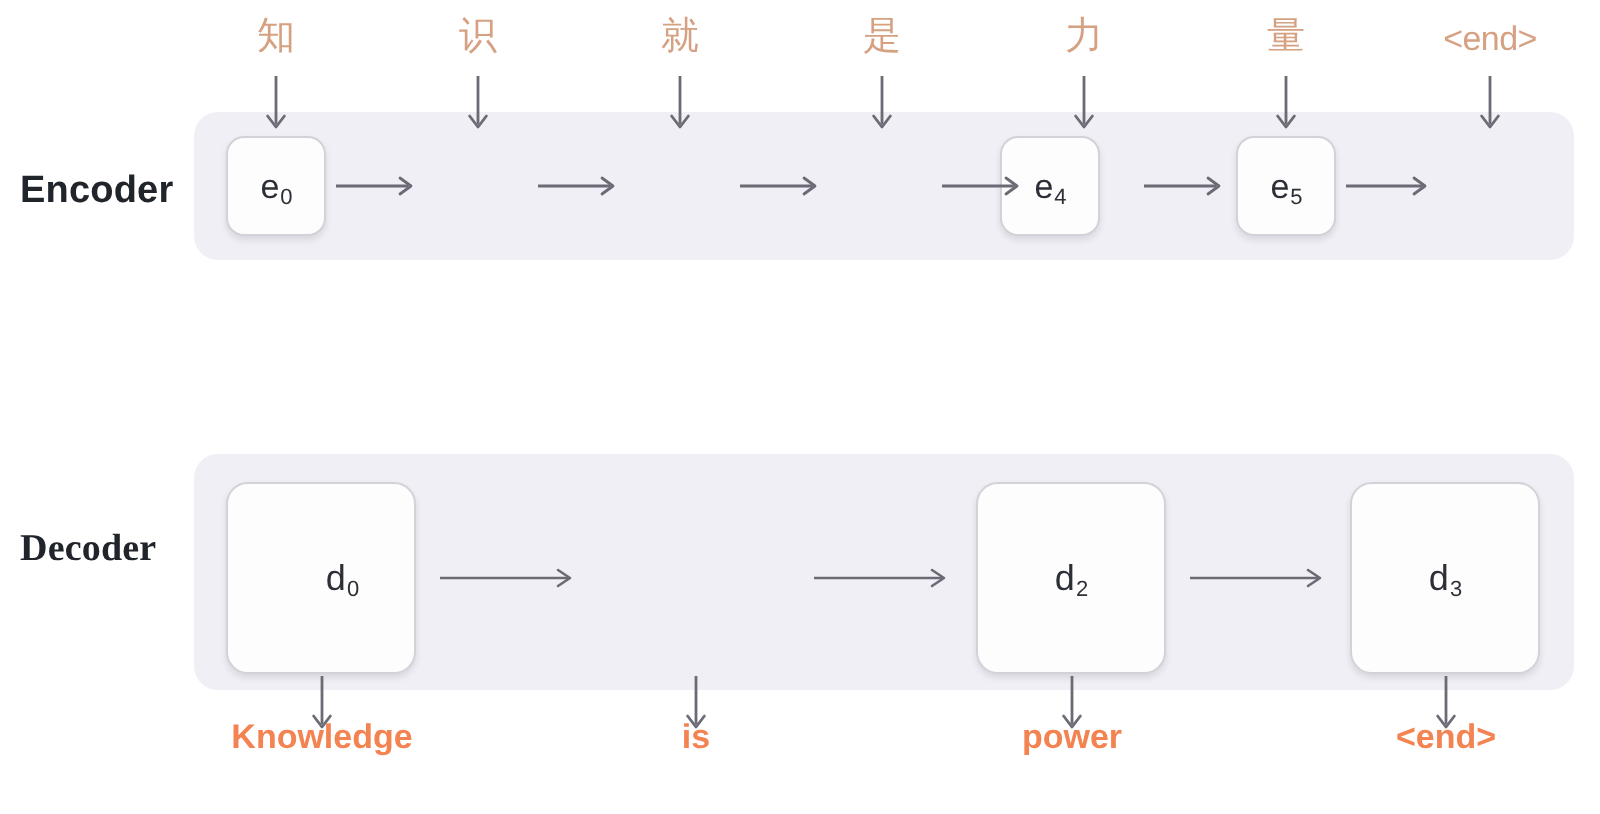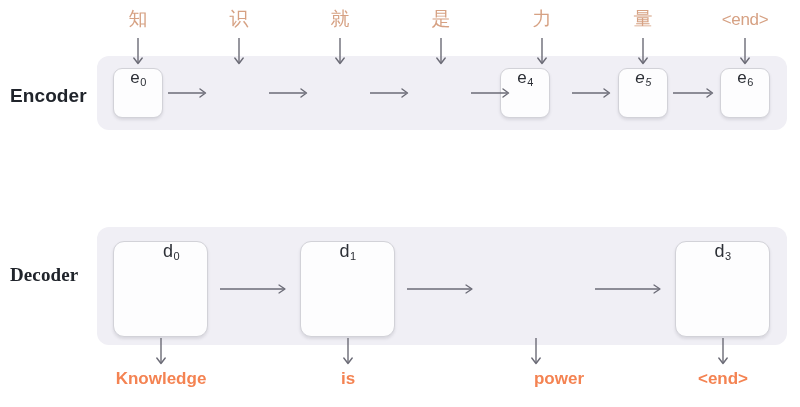--- a/index.html
+++ b/index.html
@@ -53,21 +53,21 @@
 
   
   .cell {
     position: absolute;
     background: #fdfdfe;
     border: 1px solid #d2d2d8;
     border-radius: 9px;
     box-shadow: 0 2px 3px rgba(60,60,80,0.13);
     box-sizing: border-box;
     display: flex;
-    align-items: flex-start;
+    align-items: center;
     justify-content: center;
   }
   .cell-text {
     font-size: 17px;
     color: #2c2f36;
     font-weight: normal;
     line-height: 1;
     white-space: nowrap;
   }
   .cell-text sub {
@@ -119,21 +119,21 @@
   }
   .token-label.latin {
     font-size: 17px;
     top: 11px;
     letter-spacing: -0.3px;
   }
 
   
   .output-label {
     position: absolute;
-    top: 370px;
+    top: 360px;
     font-size: 17px;
     font-weight: bold;
     color: #f48352;
     text-align: center;
     white-space: nowrap;
     line-height: 1.1;
     transform: translateX(-50%);
   }
 </style>
 </head>
@@ -195,25 +195,22 @@
       <path d="M1.8 20 L6 25.5 L10.2 20" stroke="#6b6b76" stroke-width="1.4" fill="none" stroke-linecap="round" stroke-linejoin="round"></path>
     </svg>
   </div>
 
   <div class="cell enc-cell" style="left:113px;">
     <span class="cell-text"><span>e</span><sub>0</sub></span>
   </div>
   <div class="cell enc-cell" style="left:500px;">
     <span class="cell-text"><span>e</span><sub>4</sub></span>
   </div>
-  <div class="cell enc-cell" style="left:618px;font-style:italic;">
+  <div class="cell enc-cell" style="left:618px;">
     <span class="cell-text"><span>e</span><sub>5</sub></span>
-  </div>
-  <div class="cell enc-cell" style="left:720px;">
-    <span class="cell-text"><span>e</span><sub>6</sub></span>
   </div>
 
   <div class="h-arrow" style="left:168px; top:87px;">
     <svg width="42" height="12" viewBox="0 0 42 12">
       <path d="M0 6 L36 6" stroke="#6b6b76" stroke-width="1.4" fill="none"></path>
       <path d="M32 2 L37.5 6 L32 10" stroke="#6b6b76" stroke-width="1.4" fill="none" stroke-linecap="round" stroke-linejoin="round"></path>
     </svg>
   </div>
   <div class="h-arrow" style="left:269px; top:87px;">
     <svg width="42" height="12" viewBox="0 0 42 12">
@@ -246,22 +243,22 @@
     </svg>
   </div>
 
   <div class="row-label" id="decoder-label">Decoder</div>
 
   <div class="panel" id="decoder-panel"></div>
 
   <div class="cell dec-cell" style="left:113px;padding-left:21px;">
     <span class="cell-text"><span>d</span><sub>0</sub></span>
   </div>
-  <div class="cell dec-cell" style="left:300px;">
-    <span class="cell-text"><span>d</span><sub>1</sub></span>
+  <div class="cell dec-cell" style="left:488px;">
+    <span class="cell-text"><span>d</span><sub>2</sub></span>
   </div>
   <div class="cell dec-cell" style="left:675px;">
     <span class="cell-text"><span>d</span><sub>3</sub></span>
   </div>
 
   <div class="h-arrow" style="left:220px; top:283px;">
     <svg width="70" height="12" viewBox="0 0 70 12">
       <path d="M0 6 L64 6" stroke="#6b6b76" stroke-width="1.3" fill="none"></path>
       <path d="M59 2 L65 6 L59 10" stroke="#6b6b76" stroke-width="1.3" fill="none" stroke-linecap="round" stroke-linejoin="round"></path>
     </svg>
@@ -299,16 +296,16 @@
   </div>
   <div class="v-arrow" style="left:717px; top:338px;">
     <svg width="12" height="30" viewBox="0 0 12 30">
       <path d="M6 0 L6 24" stroke="#6b6b76" stroke-width="1.4" fill="none"></path>
       <path d="M1.8 20 L6 25.5 L10.2 20" stroke="#6b6b76" stroke-width="1.4" fill="none" stroke-linecap="round" stroke-linejoin="round"></path>
     </svg>
   </div>
 
   <div class="output-label" style="left:161px;">Knowledge</div>
   <div class="output-label" style="left:348px;">is</div>
-  <div class="output-label" style="left:536px;margin-left:23px;">power</div>
+  <div class="output-label" style="left:536px;">power</div>
   <div class="output-label" style="left:723px;">&lt;end&gt;</div>
 
 </div>
 
 </body></html>

